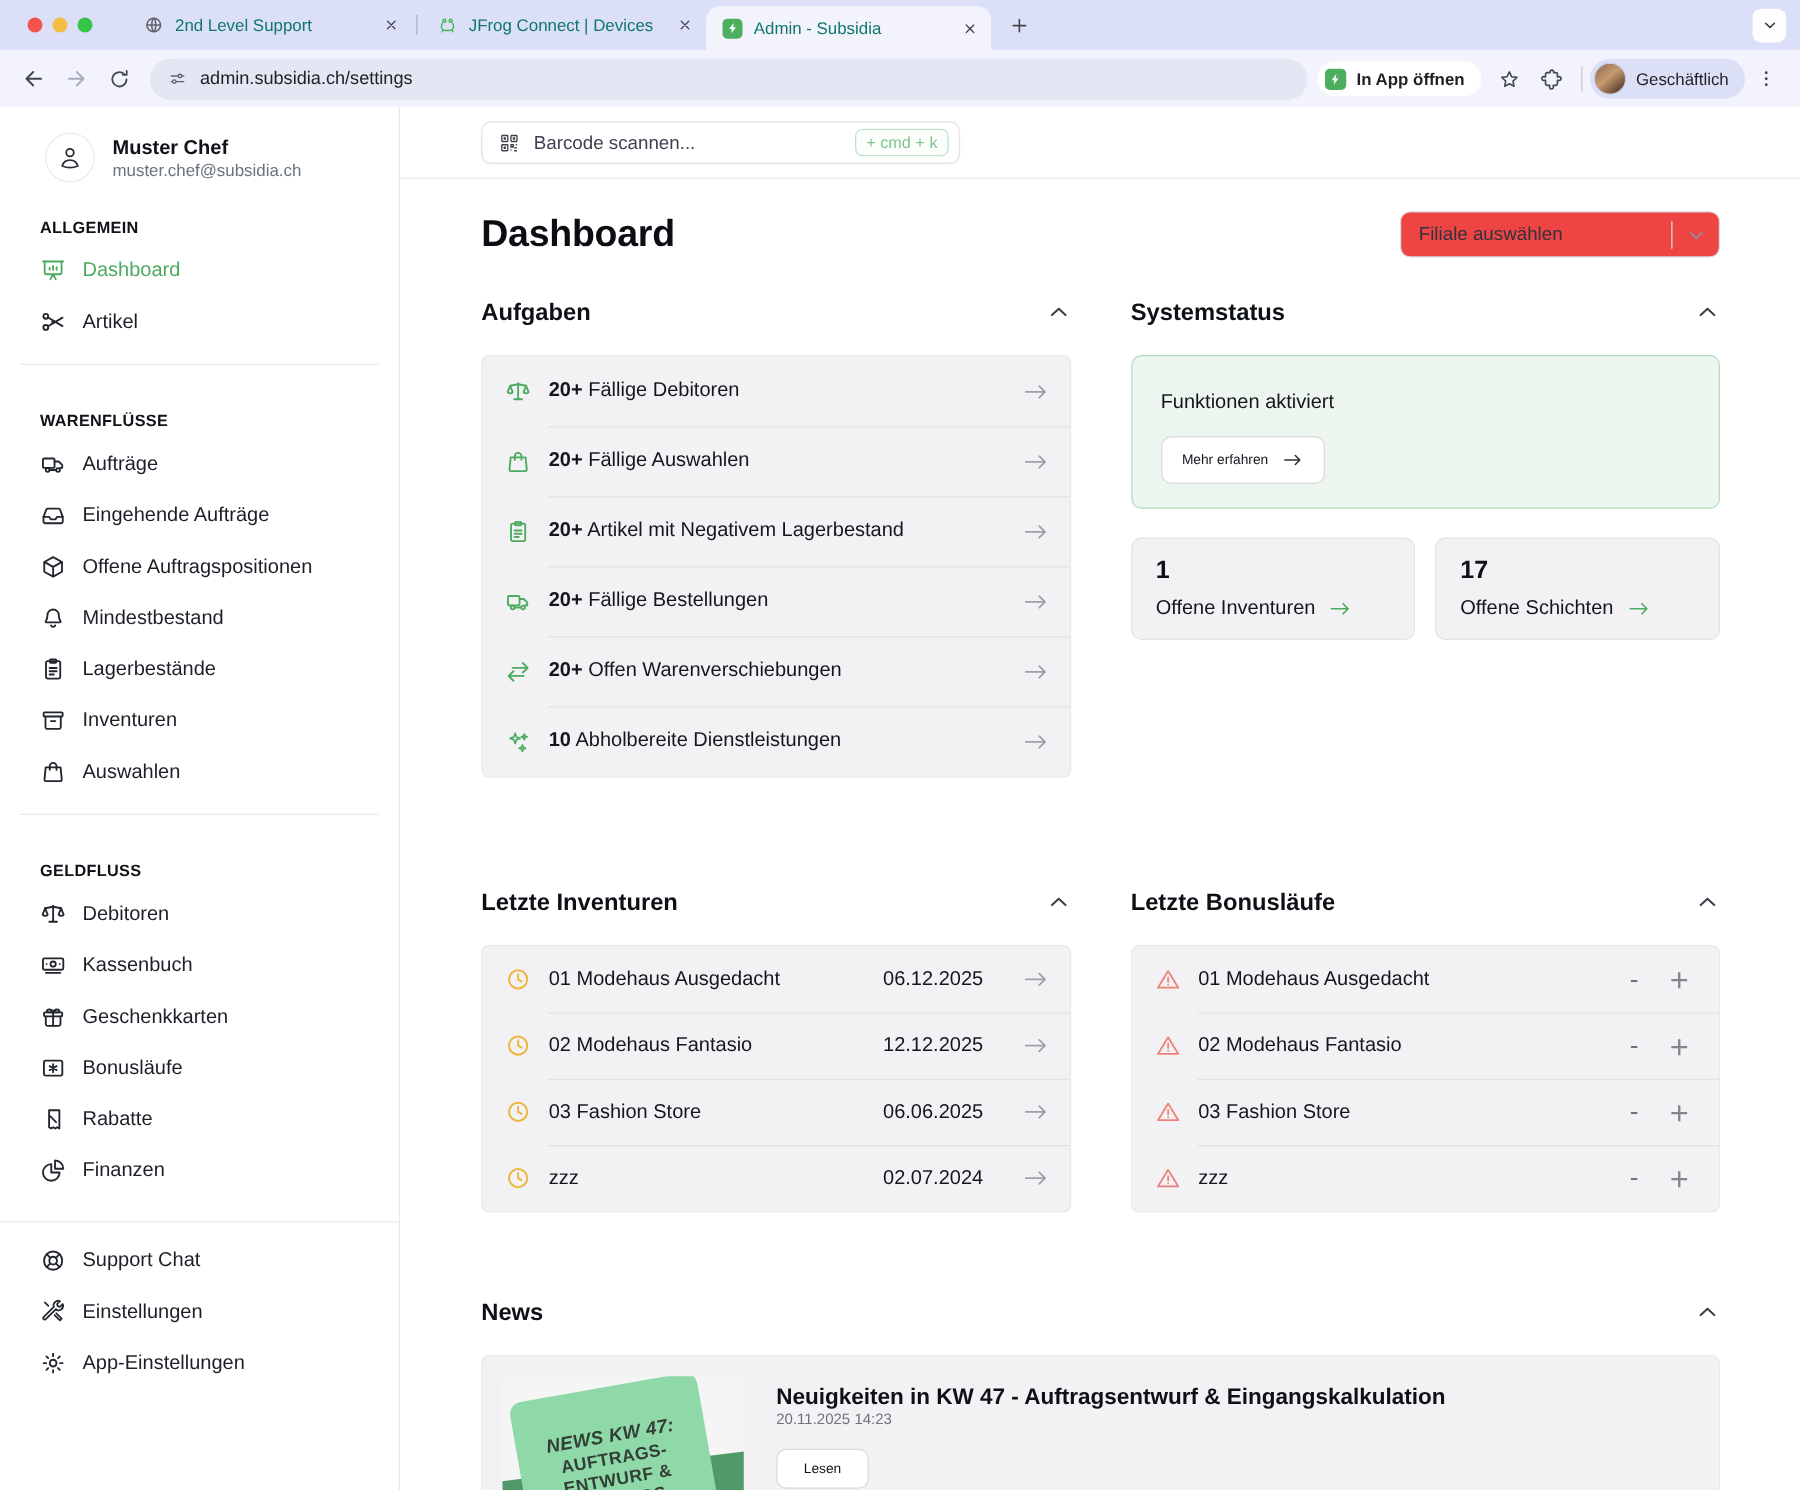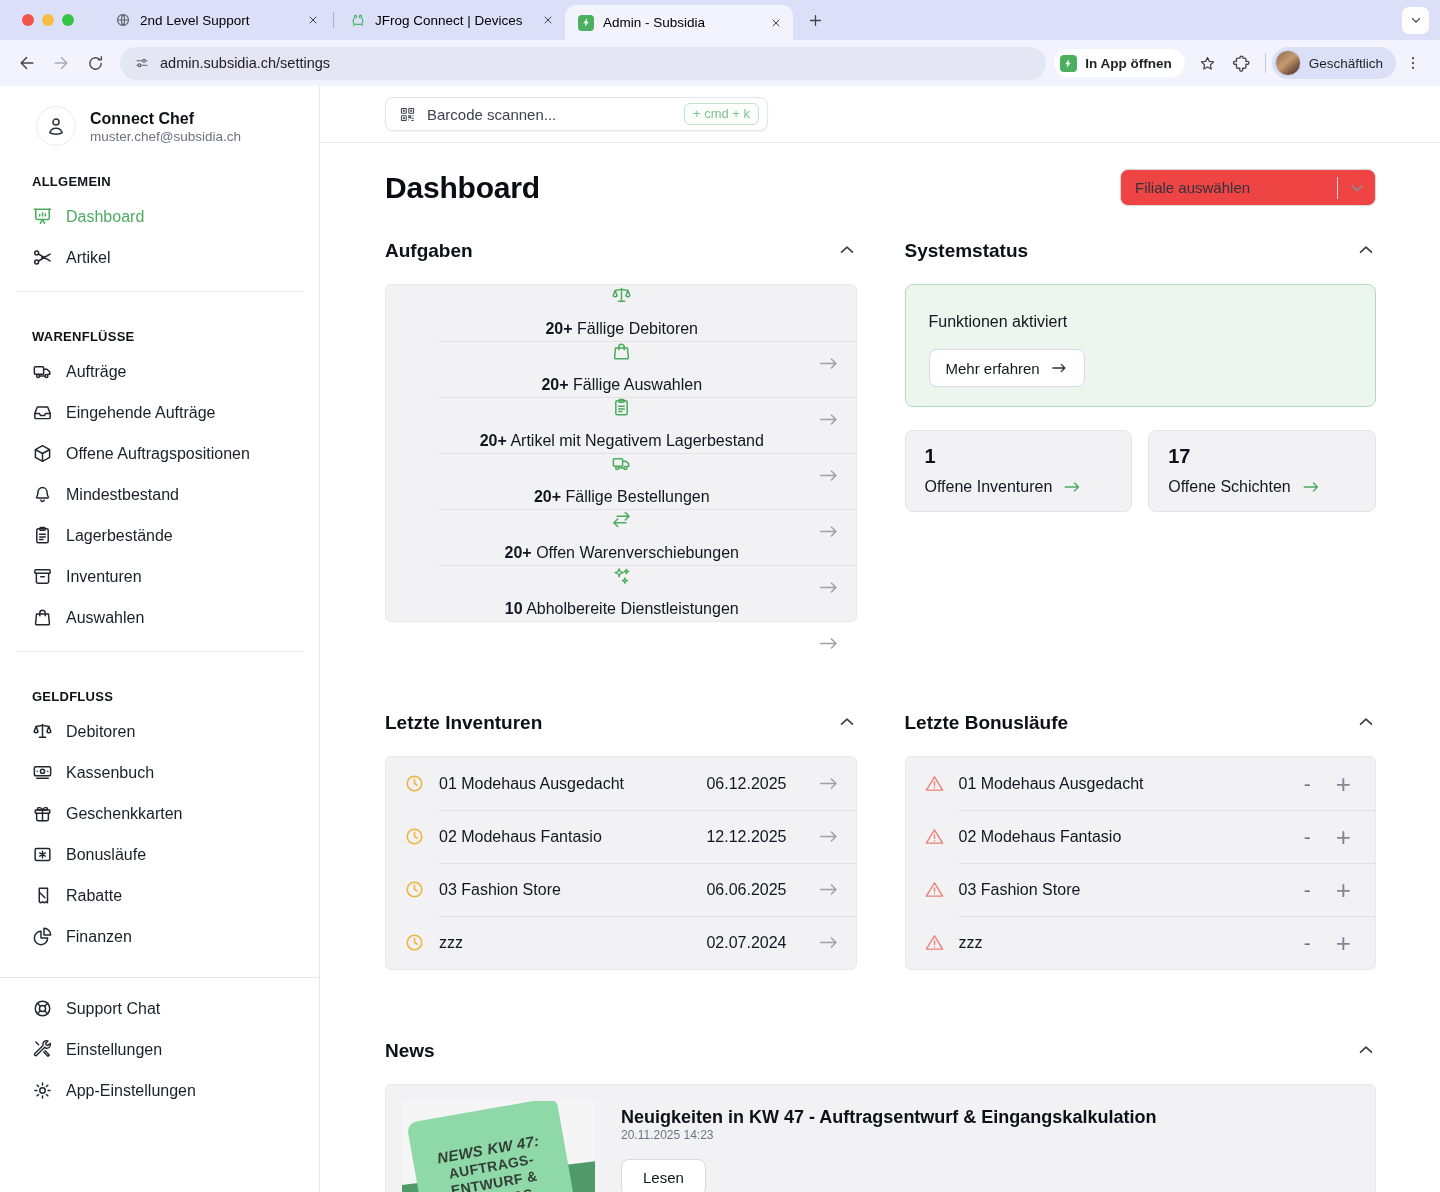--- a/index.html
+++ b/index.html
@@ -5,21 +5,21 @@
   * { box-sizing: border-box; margin: 0; padding: 0; }
   html,body { width:1440px; height:1192px; }
   body { font-family:"Liberation Sans", sans-serif; background:#fff; overflow:hidden; }
   .window { width:1440px; height:1192px; display:flex; flex-direction:column; overflow:hidden; }
 
   
   .tabstrip { height:40px; background:#dbdff7; display:flex; align-items:center; flex:none; }
   .traffic { display:flex; gap:8px; margin:0 28px 0 22px; }
   .tl { width:12px; height:12px; border-radius:50%; }
   .tl.red { background:#f2544c; } .tl.yellow { background:#f5bd41; } .tl.green { background:#35c648; }
-  .tab { width:228px; height:40px; display:flex; align-items:center; gap:9px; padding:0 8px 0 13px; font-size:13.5px; color:#000000; flex:none; }
+  .tab { width:228px; height:40px; display:flex; align-items:center; gap:9px; padding:0 8px 0 13px; font-size:13.5px; color:#0f766e; flex:none; }
   .tab .tab-title { flex:1; white-space:nowrap; overflow:hidden; text-overflow:ellipsis; }
   .tab.active { background:#f2f3fc; border-radius:11px 11px 0 0; height:35px; align-self:flex-end; }
   .tab-sep { width:1px; height:16px; background:#a9aecb; margin:0 3px; flex:none; }
   .tab-close { width:18px; height:18px; display:flex; align-items:center; justify-content:center; border-radius:50%; flex:none; }
   .newtab-btn { width:28px; height:28px; display:flex; align-items:center; justify-content:center; margin-left:8px; border-radius:50%; }
   .tabsearch-btn { margin-left:auto; margin-right:11px; width:27px; height:27px; background:#fdfdfe; border-radius:7px; display:flex; align-items:center; justify-content:center; }
   .fav-sq { width:16px; height:16px; border-radius:4px; background:#4cae5f; display:flex; align-items:center; justify-content:center; flex:none; }
 
   .toolbar { height:46px; background:#f2f3fc; display:flex; align-items:center; padding:0 10px; flex:none; }
   .nav-btn { width:34px; height:34px; display:flex; align-items:center; justify-content:center; border-radius:50%; flex:none; }
@@ -58,42 +58,42 @@
   .branch-select .vline { margin-left:auto; width:1px; height:22px; background:#d7d9df; }
 
   .grid { display:grid; grid-template-columns:1fr 1fr; column-gap:48px; }
   .sec-head { display:flex; align-items:flex-start; justify-content:space-between; margin-bottom:22px; }
   .sec-title { font-size:19px; font-weight:700; color:#0d1015; }
   .chev-btn { display:flex; cursor:pointer; }
   .mt72 { margin-top:90px; }
 
   .panel { background:#f2f2f4; border:1px solid #e9e9ec; border-radius:6px; }
   .task-row, .list-row { display:flex; align-items:center; gap:14px; padding:0 16px 0 18px; position:relative; font-size:16px; color:#13161c; }
-  .task-row { height:56px;flex-direction:column; }
+  .task-row { height:56px; }
   .list-row { height:53px; }
   .task-row + .task-row::before, .list-row + .list-row::before {
     content:""; position:absolute; left:52px; right:0; top:0; height:1px; background:#e2e2e5; }
   .row-ico { width:21px; height:21px; flex:none; display:flex; }
   .green-ico { color:#4cab5f; }
   .amber-ico { color:#eeb53e; }
   .red-ico { color:#ef8077; }
   .task-count { font-weight:700; }
   .row-arrow { margin-left:auto; display:flex; color:#9ba1ab; }
   .list-date { margin-left:auto; font-size:16px; font-weight:500; color:#13161c; }
   .list-arrow { margin-left:16px; display:flex; color:#9ba1ab; }
   .pm-group { margin-left:auto; display:flex; align-items:center; gap:25px; padding-right:8px; }
   .pm-minus { font-size:21px; color:#6e737b; line-height:1; }
   .pm-plus { font-size:26px; font-weight:300; color:#82878f; line-height:1; }
 
   .status-card { background:#ecf6ef; border:1px solid #b1dcbc; border-radius:8px; padding:19px 23px; }
   .status-line { color:#0e1116; }
   .status-num { font-size:24px; font-weight:800; }
   .status-suffix { font-size:21px; font-weight:400; }
   .status-sub { font-size:16px; margin-top:9px; color:#13161c; }
-  .btn { display:inline-flex; align-items:center; gap:10px; background:#fff; border:1px solid #d8dade; border-radius:8px; padding:9px 16px; font-size:15px; color:#13161c; cursor:pointer; }
+  .btn { display:inline-flex; align-items:center; gap:10px; background:#fff; border:1px solid #d8dade; border-radius:8px; padding:9px 16px; font-size:11px; color:#13161c; cursor:pointer; }
   .status-card .btn { margin-top:18px; }
   .stat-grid { display:grid; grid-template-columns:1fr 1fr; gap:16px; margin-top:23px; }
   .stat-card { background:#f2f2f4; border:1px solid #e4e4e7; border-radius:8px; padding:14px 19px; }
   .stat-value { font-size:20px; font-weight:800; color:#0e1116; }
   .stat-label { margin-top:9px; font-size:16px; color:#13161c; display:flex; align-items:center; gap:10px; }
 
   .news-wrap { grid-column:1 / -1; margin-top:70px; }
   .news-card { background:#f2f2f4; border:1px solid #e9e9ec; border-radius:6px; padding:16px; display:flex; gap:26px; height:210px; }
   .thumb { width:193px; height:178px; background:#f4f5f4; position:relative; overflow:hidden; flex:none; }
   .env-body { position:absolute; left:-14px; top:72px; width:230px; height:130px; background:#4f9a68; transform:rotate(-7deg); }
@@ -237,21 +237,21 @@
 
     <div class="sidebar">
       <div class="user-row">
         <span class="user-avatar">
             <svg viewBox="0 0 24 24" width="22" height="22" fill="none" stroke="currentColor" stroke-width="1.6" stroke-linecap="round" stroke-linejoin="round">
               <circle cx="12" cy="7.7" r="3.3"></circle>
               <path d="M5.2 19.4a7.1 7.1 0 0 1 13.6 0A17 17 0 0 1 12 20.9a17 17 0 0 1-6.8-1.5z"></path>
             </svg>
           </span>
         <span>
-          <div class="user-name">Connect Chef</div>
+          <div class="user-name">Muster Chef</div>
           <div class="user-email">muster.chef@subsidia.ch</div>
         </span>
       </div>
 
       <div class="nav-label-hd">ALLGEMEIN</div>
       <div class="nav-item active">
         <span class="nav-icon">
             <svg viewBox="0 0 24 24" width="21" height="21" fill="none" stroke="currentColor" stroke-width="1.7" stroke-linecap="round" stroke-linejoin="round">
               <path d="M2.8 3.7h18.4"></path>
               <path d="M4.3 3.7v9.9a1.7 1.7 0 0 0 1.7 1.7h12a1.7 1.7 0 0 0 1.7-1.7V3.7"></path>

